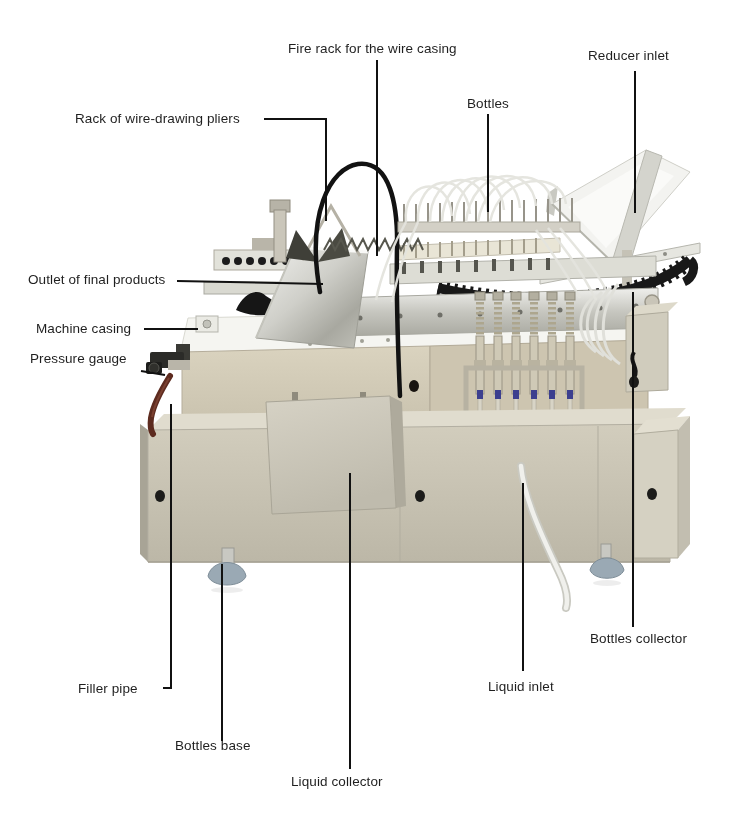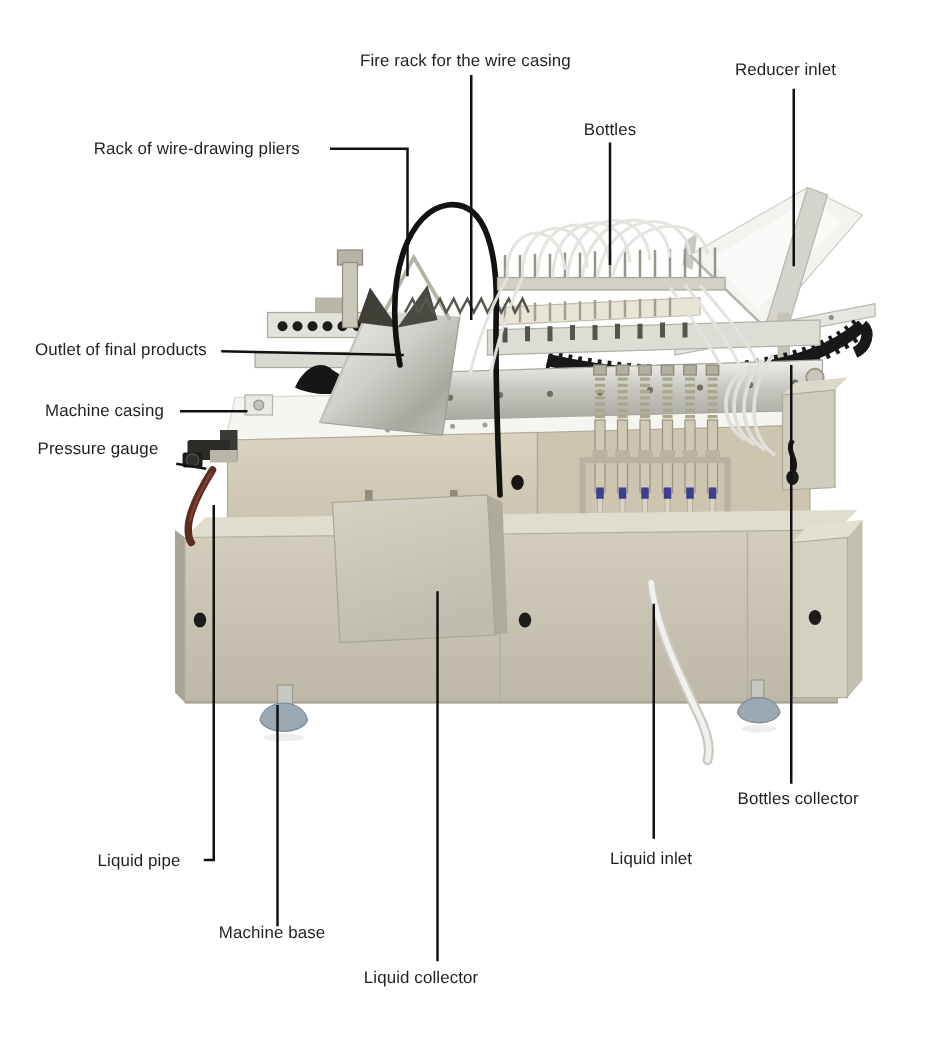--- a/index.html
+++ b/index.html
@@ -341,19 +341,19 @@
   </g>
 </svg>
 
 <div class="lbl" style="left:288px;top:41px">Fire rack for the wire casing</div>
 <div class="lbl" style="left:588px;top:48px">Reducer inlet</div>
 <div class="lbl" style="left:467px;top:96px">Bottles</div>
 <div class="lbl" style="left:75px;top:111px">Rack of wire-drawing pliers</div>
 <div class="lbl" style="left:28px;top:272px">Outlet of final products</div>
 <div class="lbl" style="left:36px;top:321px">Machine casing</div>
 <div class="lbl" style="left:30px;top:351px">Pressure gauge</div>
-<div class="lbl" style="left:78px;top:681px">Liquid pipe</div>
-<div class="lbl" style="left:175px;top:738px">Machine base</div>
+<div class="lbl" style="left:78px;top:681px">Filler pipe</div>
+<div class="lbl" style="left:175px;top:738px">Bottles base</div>
 <div class="lbl" style="left:291px;top:774px">Liquid collector</div>
 <div class="lbl" style="left:488px;top:679px">Liquid inlet</div>
 <div class="lbl" style="left:590px;top:631px">Bottles collector</div>
 
 </div>
 
 </body></html>

